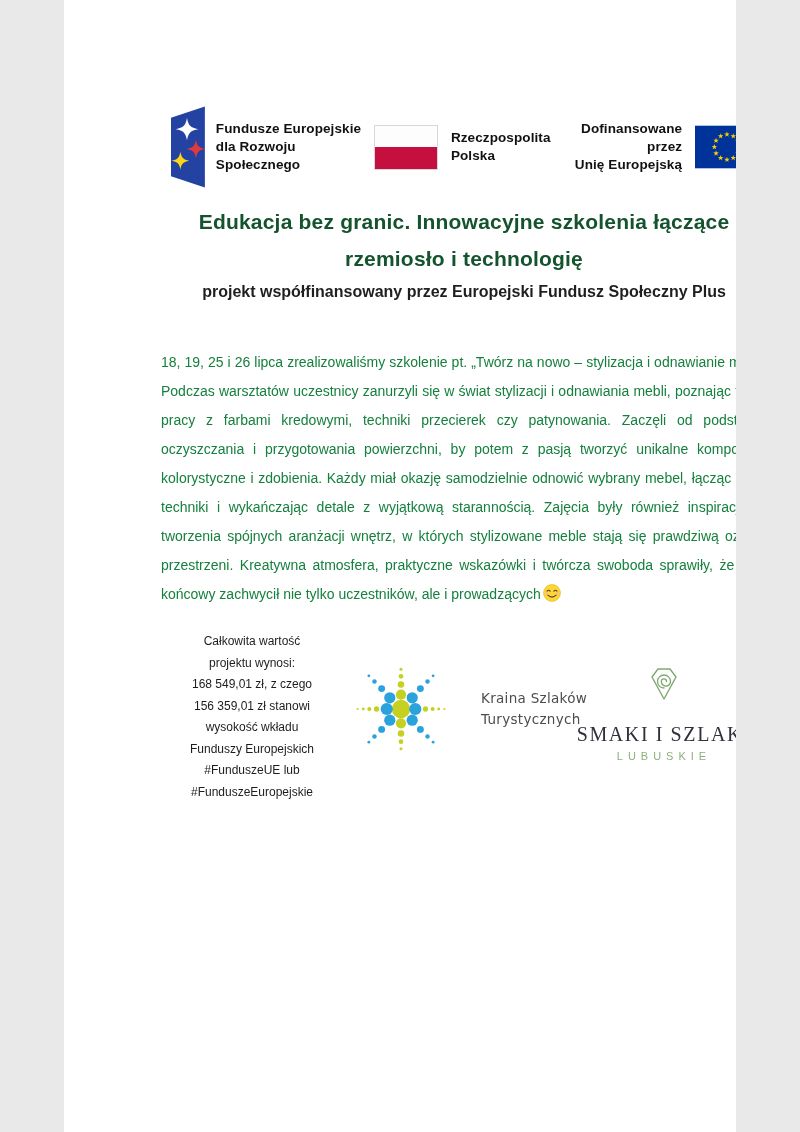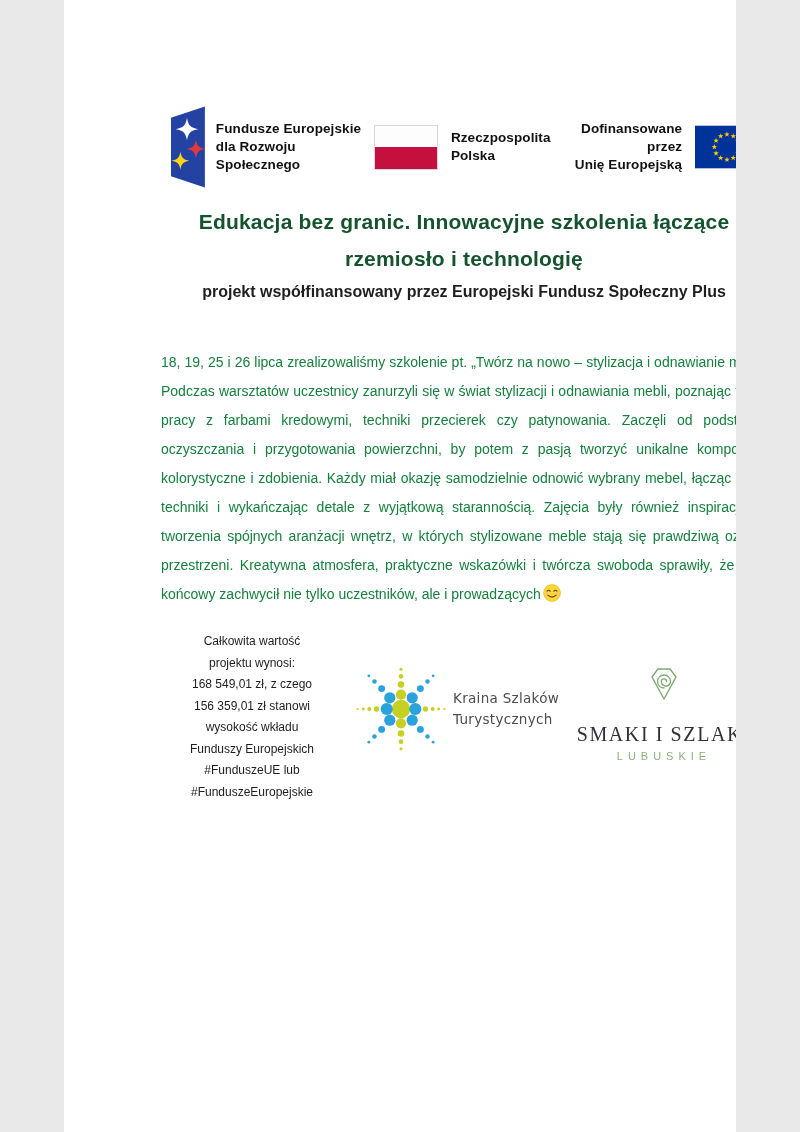--- a/index.html
+++ b/index.html
@@ -94,20 +94,21 @@
     white-space: pre-line;
     color: #1d1d1d;
   }
 
   .kraina {
     position: absolute;
     top: 658px;
     left: 291px;
     display: flex;
     align-items: center;
+    gap: 28px;
   }
   .kraina-label {
     margin-left: 6px;
     font-family: "DejaVu Sans", sans-serif;
     font-size: 13.5px;
     line-height: 1.55;
     color: #4d4d4d;
     letter-spacing: 0.3px;
   }
 

